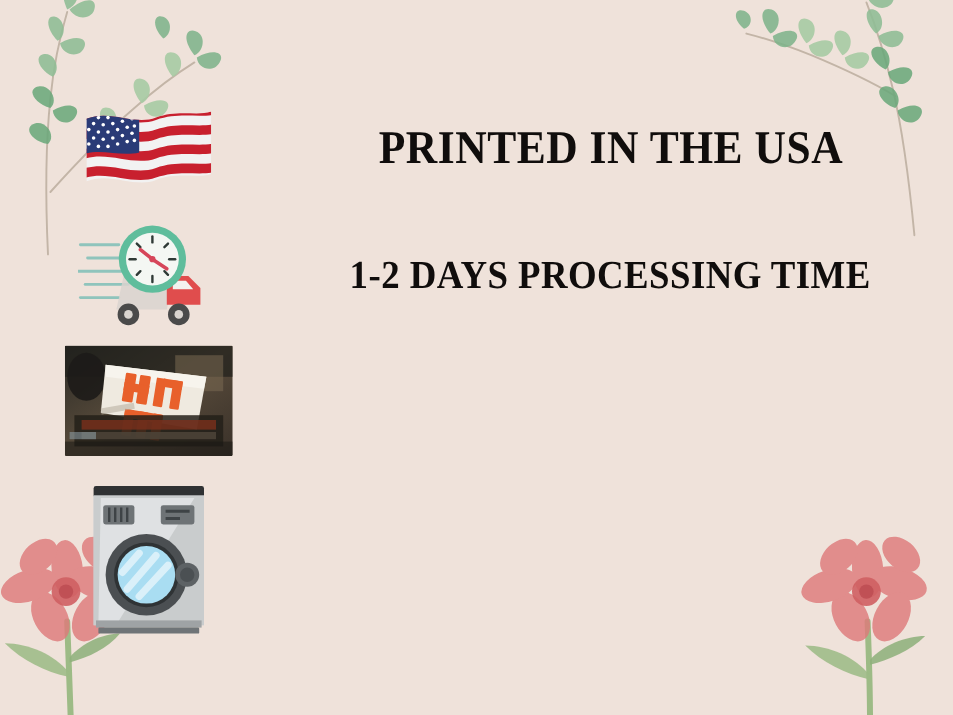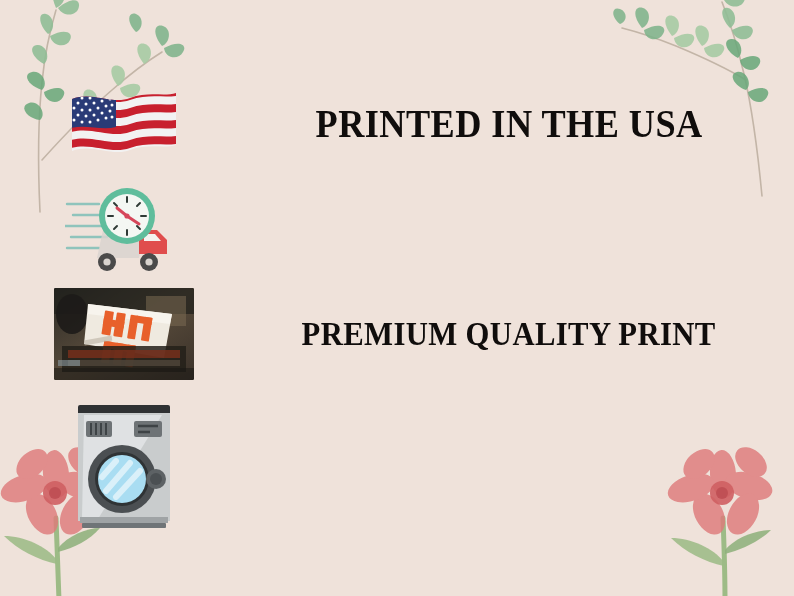--- a/index.html
+++ b/index.html
@@ -272,20 +272,23 @@
             <line x1="72" y1="44" x2="75" y2="47"></line>
             <line x1="75" y1="21" x2="72" y2="24"></line>
             <line x1="52" y1="44" x2="49" y2="47"></line>
           </g>
           <line x1="62" y1="34" x2="52" y2="26" stroke="#d6465a" stroke-width="3" stroke-linecap="round"></line>
           <line x1="62" y1="34" x2="74" y2="42" stroke="#d6465a" stroke-width="3" stroke-linecap="round"></line>
           <circle cx="62" cy="34" r="2.6" fill="#d6465a"></circle>
         </g>
       </svg>
     </div>
+    <div class="text-cell">
+      <div class="headline">1-2 DAYS PROCESSING TIME</div>
+    </div>
   </div>
 
   <div class="row row-3">
     <div class="icon-cell">
       <svg class="icon-print" viewBox="0 0 140 92">
         <defs>
           <linearGradient id="pbg" x1="0" y1="0" x2="1" y2="1">
             <stop offset="0" stop-color="#2c2b26"></stop>
             <stop offset="0.5" stop-color="#584b3b"></stop>
             <stop offset="1" stop-color="#3a3129"></stop>
@@ -315,23 +318,20 @@
           </g>
           <rect x="8" y="58" width="124" height="26" fill="#232019" opacity="0.85"></rect>
           <rect x="14" y="62" width="112" height="8" fill="#7b2f1c" opacity="0.8"></rect>
           <rect x="14" y="72" width="112" height="6" fill="#4d4438" opacity="0.85"></rect>
           <rect x="4" y="72" width="22" height="6" fill="#8a9aa0" opacity="0.6"></rect>
           <rect x="30" y="50" width="28" height="5" fill="#b9b0a1" opacity="0.6" transform="rotate(-10 44 52)"></rect>
           <rect x="0" y="80" width="140" height="12" fill="#1a1814" opacity="0.55"></rect>
         </g>
       </svg>
     </div>
-    <div class="text-cell">
-      <div class="headline">PREMIUM QUALITY PRINT</div>
-    </div>
   </div>
 
   <div class="row row-4">
     <div class="icon-cell">
       <svg class="icon-washer" viewBox="0 0 112 136">
         <rect x="10" y="8" width="92" height="10" rx="2" fill="#2f3133"></rect>
         <rect x="10" y="16" width="92" height="108" fill="#d3d5d6"></rect>
         <path d="M10 16 L102 16 L102 124 L10 124 Z" fill="#c9cccd"></path>
         <path d="M16 18 L94 18 L30 122 L14 122 Z" fill="#e6e8e9" opacity="0.75"></path>
         <rect x="12" y="120" width="88" height="6" fill="#9fa3a5"></rect>

